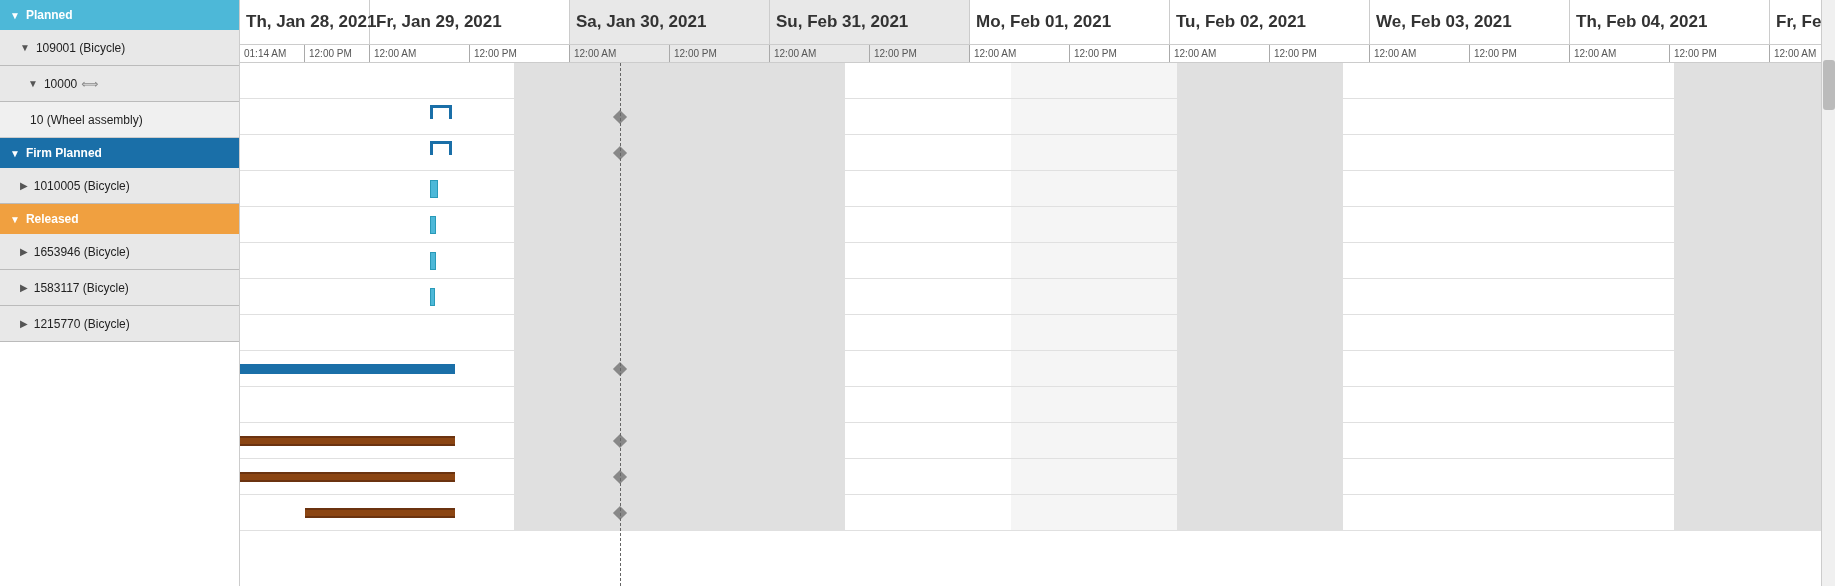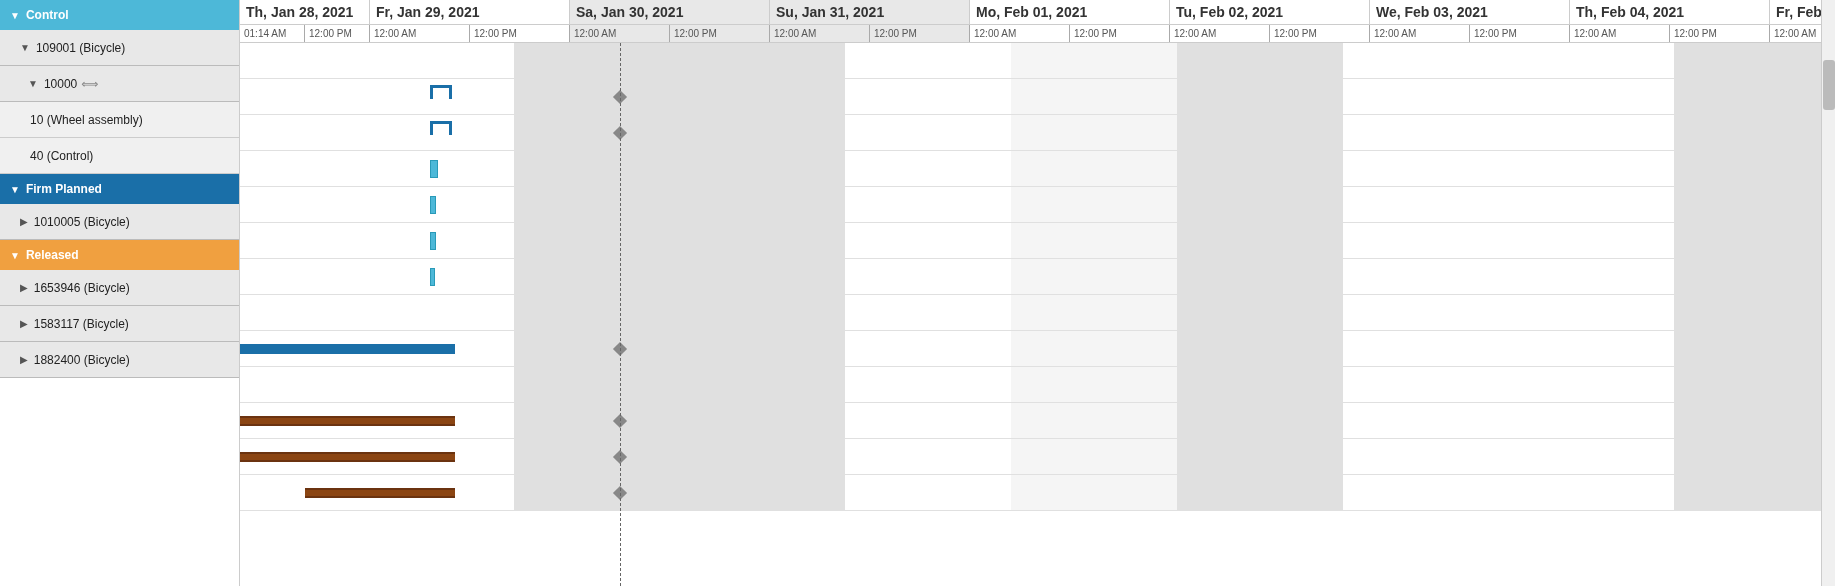--- a/index.html
+++ b/index.html
@@ -29,21 +29,21 @@
     
     .gantt-panel { flex: 1; overflow-x: auto; overflow-y: hidden; position: relative; }
 
     .gantt-inner { width: 1600px; display: flex; flex-direction: column; height: 586px; }
 
     
     .gantt-header { background: #fff; border-bottom: 1px solid #ccc; flex-shrink: 0; }
     .gantt-dates-row { display: flex; border-bottom: 1px solid #ccc; }
     .gantt-times-row { display: flex; }
 
-    .date-cell { border-right: 1px solid #ccc; padding: 4px 6px; font-size: 14px; color: #333; font-weight: 600; white-space: nowrap; display: flex; align-items: center; }
+    .date-cell { border-right: 1px solid #ccc; padding: 12px 6px; font-size: 17px; color: #333; font-weight: 600; white-space: nowrap; display: flex; align-items: center; }
     .time-cell { border-right: 1px solid #aaa; padding: 3px 4px; font-size: 10px; color: #555; white-space: nowrap; display: flex; align-items: center; }
 
     
     .gantt-body { flex: 1; overflow-y: auto; position: relative; }
 
     .gantt-row { height: 36px; display: flex; align-items: center; border-bottom: 1px solid #e0e0e0; position: relative; }
 
     
     .gantt-bg { display: flex; width: 100%; height: 100%; position: absolute; top: 0; left: 0; }
 
@@ -52,43 +52,40 @@
   </style>
 </head>
 <body>
 
 <div class="container">
 
   <div class="left-panel">
 
     <div class="group-header planned">
       <span class="group-arrow">▼</span>
-      <span>Control</span>
+      <span>Planned</span>
     </div>
 
     <div class="order-row sub">
       <span class="arrow-icon">▼</span>
       <span>109001 (Bicycle)</span>
     </div>
 
     <div class="order-row sub" style="padding-left:28px;">
       <span class="arrow-icon">▼</span>
       <span>10000</span>
       <span class="resize-handle">⟺</span>
     </div>
 
     <div class="order-row sub-child">
       <span>10 (Wheel assembly)</span>
     </div>
 
 
 
-    <div class="order-row sub-child">
-      <span>40 (Control)</span>
-    </div>
 
     <div class="group-header firm-planned">
       <span class="group-arrow">▼</span>
       <span>Firm Planned</span>
     </div>
 
     <div class="order-row sub">
       <span class="arrow-icon">▶</span>
       <span>1010005 (Bicycle)</span>
     </div>
@@ -103,21 +100,21 @@
       <span>1653946 (Bicycle)</span>
     </div>
 
     <div class="order-row sub">
       <span class="arrow-icon">▶</span>
       <span>1583117 (Bicycle)</span>
     </div>
 
     <div class="order-row sub">
       <span class="arrow-icon">▶</span>
-      <span>1882400 (Bicycle)</span>
+      <span>1215770 (Bicycle)</span>
     </div>
   </div>
 
   <div class="gantt-panel">
     <div class="gantt-inner">
 
       <div class="gantt-header">
 
         <div class="gantt-dates-row">
 
@@ -127,21 +124,21 @@
 
           <div class="date-cell" style="width:200px; min-width:200px;">
             <span>Fr, Jan 29, 2021</span>
           </div>
 
           <div class="date-cell" style="width:200px; min-width:200px; background:#e8e8e8;">
             <span>Sa, Jan 30, 2021</span>
           </div>
 
           <div class="date-cell" style="width:200px; min-width:200px; background:#e8e8e8;">
-            <span>Su, Jan 31, 2021</span>
+            <span>Su, Feb 31, 2021</span>
           </div>
 
           <div class="date-cell" style="width:200px; min-width:200px;">
             <span>Mo, Feb 01, 2021</span>
           </div>
 
           <div class="date-cell" style="width:200px; min-width:200px;">
             <span>Tu, Feb 02, 2021</span>
           </div>
 

